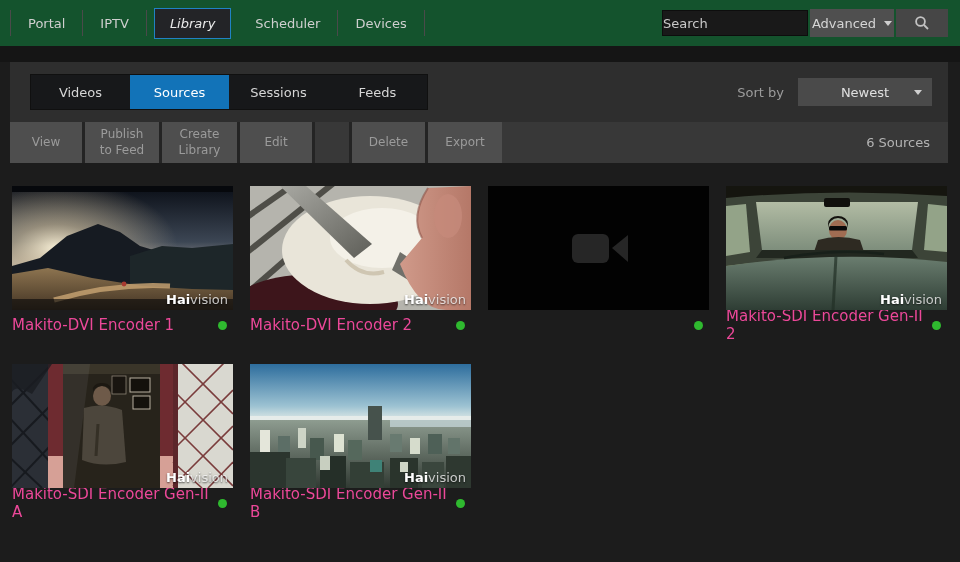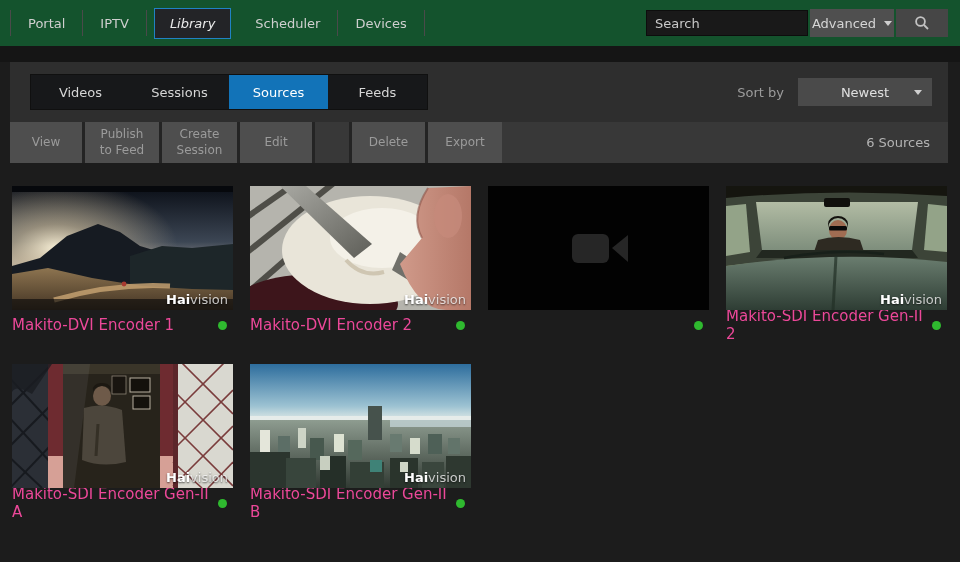--- a/index.html
+++ b/index.html
@@ -10,22 +10,22 @@
     -webkit-font-smoothing:antialiased;
   }
   
   .topbar{position:absolute;top:0;left:0;width:960px;height:46px;background:#14532d;
     display:flex;align-items:center;padding-left:10px;box-sizing:border-box;}
   .nav{display:flex;align-items:center;height:100%;}
   .vsep{width:1px;height:26px;background:#4a4a4a;flex:0 0 auto;}
   .nav-item{padding:0 17px;font-size:13px;color:#cfcfcf;display:flex;align-items:center;height:100%;cursor:pointer;}
   .nav-item.active{height:auto;padding:7px 15px;border:1px solid #2082c4;background:#232427;margin:0 7px;color:#eaeaea;font-style:italic;}
   .search-group{margin-left:auto;margin-right:12px;display:flex;align-items:center;gap:2px;}
-  .search-input{width:162px;height:26px;background:#191919;border:1px solid #0d0d0d;color:#c9c9c9;
-    font-size:13px;padding:0 8px;box-sizing:border-box;font-family:inherit;}
+  .search-input{width:146px;height:26px;background:#191919;border:1px solid #0d0d0d;color:#c9c9c9;
+    font-size:13px;padding:0 0;box-sizing:border-box;font-family:inherit;}
   .search-input::placeholder{color:#c9c9c9;opacity:1;}
   .adv-btn{width:84px;height:28px;background:#4f4f4f;border:none;color:#d6d6d6;font-size:13px;
     display:flex;align-items:center;justify-content:center;gap:8px;cursor:pointer;font-family:inherit;}
   .caret{width:0;height:0;border-left:4px solid transparent;border-right:4px solid transparent;border-top:5px solid #cfcfcf;}
   .search-btn{width:52px;height:28px;background:#464646;border:none;display:flex;align-items:center;justify-content:center;cursor:pointer;}
   .dark-strip{position:absolute;top:46px;left:0;width:960px;height:16px;background:#151515;}
   
   .filterbar{position:absolute;top:62px;left:10px;width:938px;height:60px;background:#2e2e2e;
     display:flex;align-items:center;}
   .tabstrip{margin-left:20px;display:flex;background:#17181a;border:1px solid #101010;}
@@ -88,40 +88,40 @@
         <line x1="10" y1="10" x2="14" y2="14" stroke="#c3c3c3" stroke-width="1.8"></line>
       </svg>
     </button>
   </div>
 </div>
 <div class="dark-strip"></div>
 
 <div class="filterbar">
   <div class="tabstrip">
     <div class="tab">Videos</div>
+    <div class="tab active">Sources</div>
     <div class="tab">Sessions</div>
-    <div class="tab active">Sources</div>
     <div class="tab">Feeds</div>
   </div>
   <div class="sort">
     <span class="sort-label">Sort by</span>
     <div class="dropdown">
       <span>Newest</span>
       <span class="caret"></span>
     </div>
   </div>
 </div>
 
 <div class="toolbar">
   <div class="btn-cluster">
     <button class="tb-btn w-view">View</button>
     <button class="tb-btn w-pub">Publish
 to Feed</button>
     <button class="tb-btn w-create">Create
-Session</button>
+Library</button>
     <button class="tb-btn w-edit">Edit</button>
     <div class="tb-spacer"></div>
     <button class="tb-btn w-del">Delete</button>
     <button class="tb-btn w-exp">Export</button>
   </div>
   <div class="count">6 Sources</div>
 </div>
 
 <div class="grid">
 

